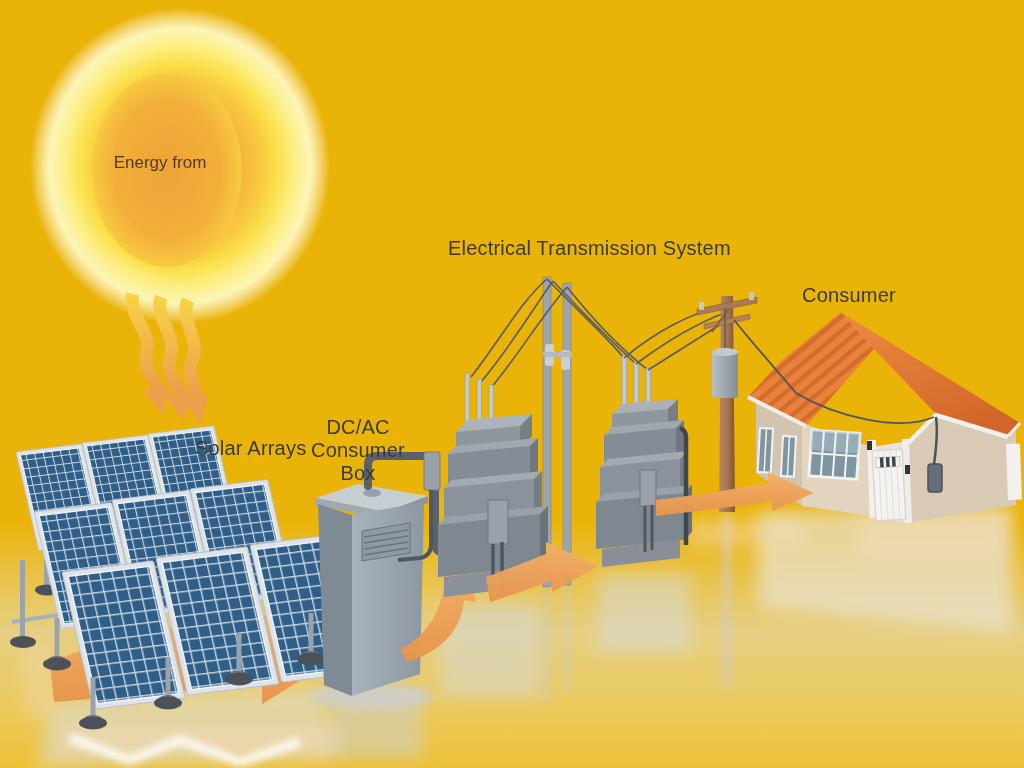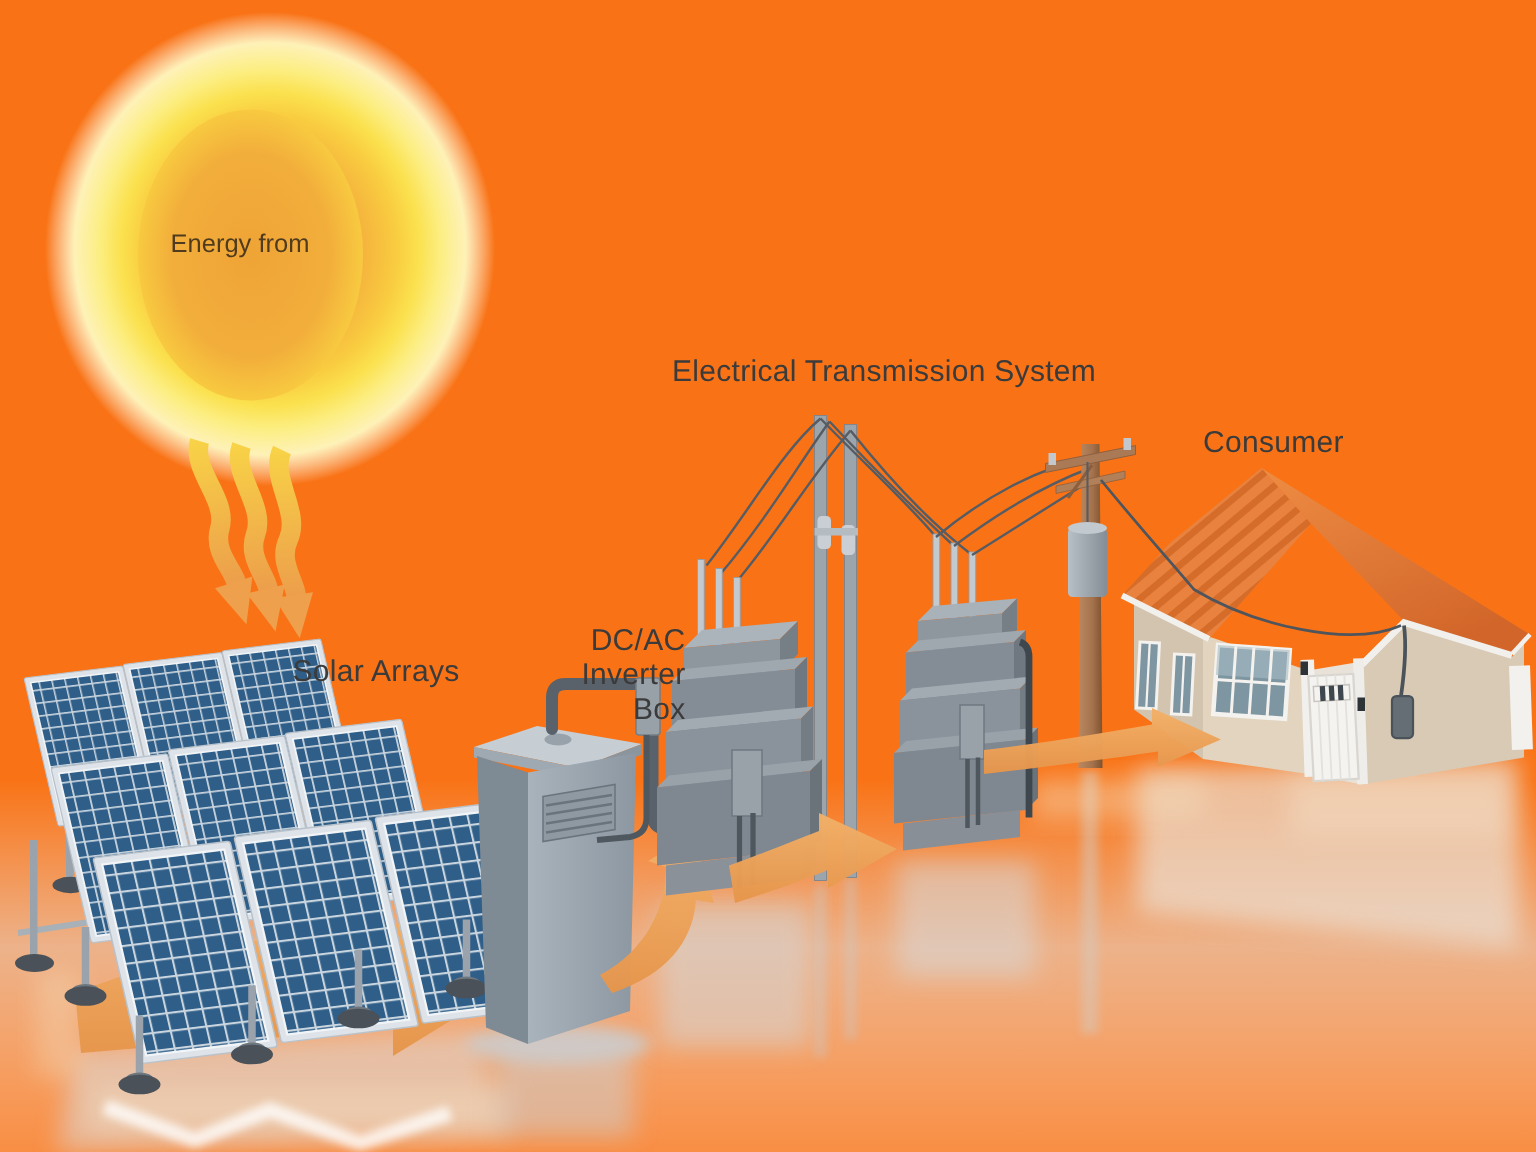--- a/index.html
+++ b/index.html
@@ -1,21 +1,21 @@
 <!DOCTYPE html>
 <html><head>
 <meta charset="utf-8">
 <style>
   html,body{margin:0;padding:0;background:#fff;}
-  .stage{position:relative;width:1024px;height:768px;background:#f97316;overflow:hidden;
+  .stage{position:relative;width:1024px;height:768px;background:#eab308;overflow:hidden;
          font-family:"Liberation Sans", sans-serif;}
   .stage svg{position:absolute;left:0;top:0;}
   .lbl{position:absolute;color:#3b3b3b;font-size:20px;font-weight:500;letter-spacing:.2px;
        white-space:nowrap;}
-  .lbl.center{text-align:right;white-space:normal;margin-left:44px;}
+  .lbl.center{text-align:center;white-space:normal;}
   .sun-text{position:absolute;left:96px;top:150px;width:128px;text-align:center;
             color:#4f3c1e;font-size:17px;font-weight:500;line-height:26px;}
 </style>
 </head>
 <body>
 
 <div class="stage">
 <svg width="1024" height="768" viewBox="0 0 1024 768">
   <defs>
     <radialGradient id="sunGlow" cx="50%" cy="50%" r="50%">
@@ -317,17 +317,17 @@
 
   <path d="M656,516 C698,511 740,506 772,501 L772,511 L814,493 L768,472 L768,483 C734,489 698,495 656,500 Z" fill="url(#arrowGrad)" opacity=".97"></path>
 </svg>
 
   <div class="sun-text">
     <div>Energy from</div>
   </div>
   <div class="lbl" style="left:195px;top:409px;margin-top:28px;">Solar Arrays</div>
   <div class="lbl center" style="left:303px;top:416px;width:110px;line-height:23px;">
     <div>DC/AC</div>
-    <div>Inverter Box</div>
+    <div>Consumer Box</div>
   </div>
   <div class="lbl" style="left:448px;top:237px;">Electrical Transmission System</div>
   <div class="lbl" style="left:802px;top:272px;margin-top:12px;">Consumer</div>
 </div>
 
 </body></html>

